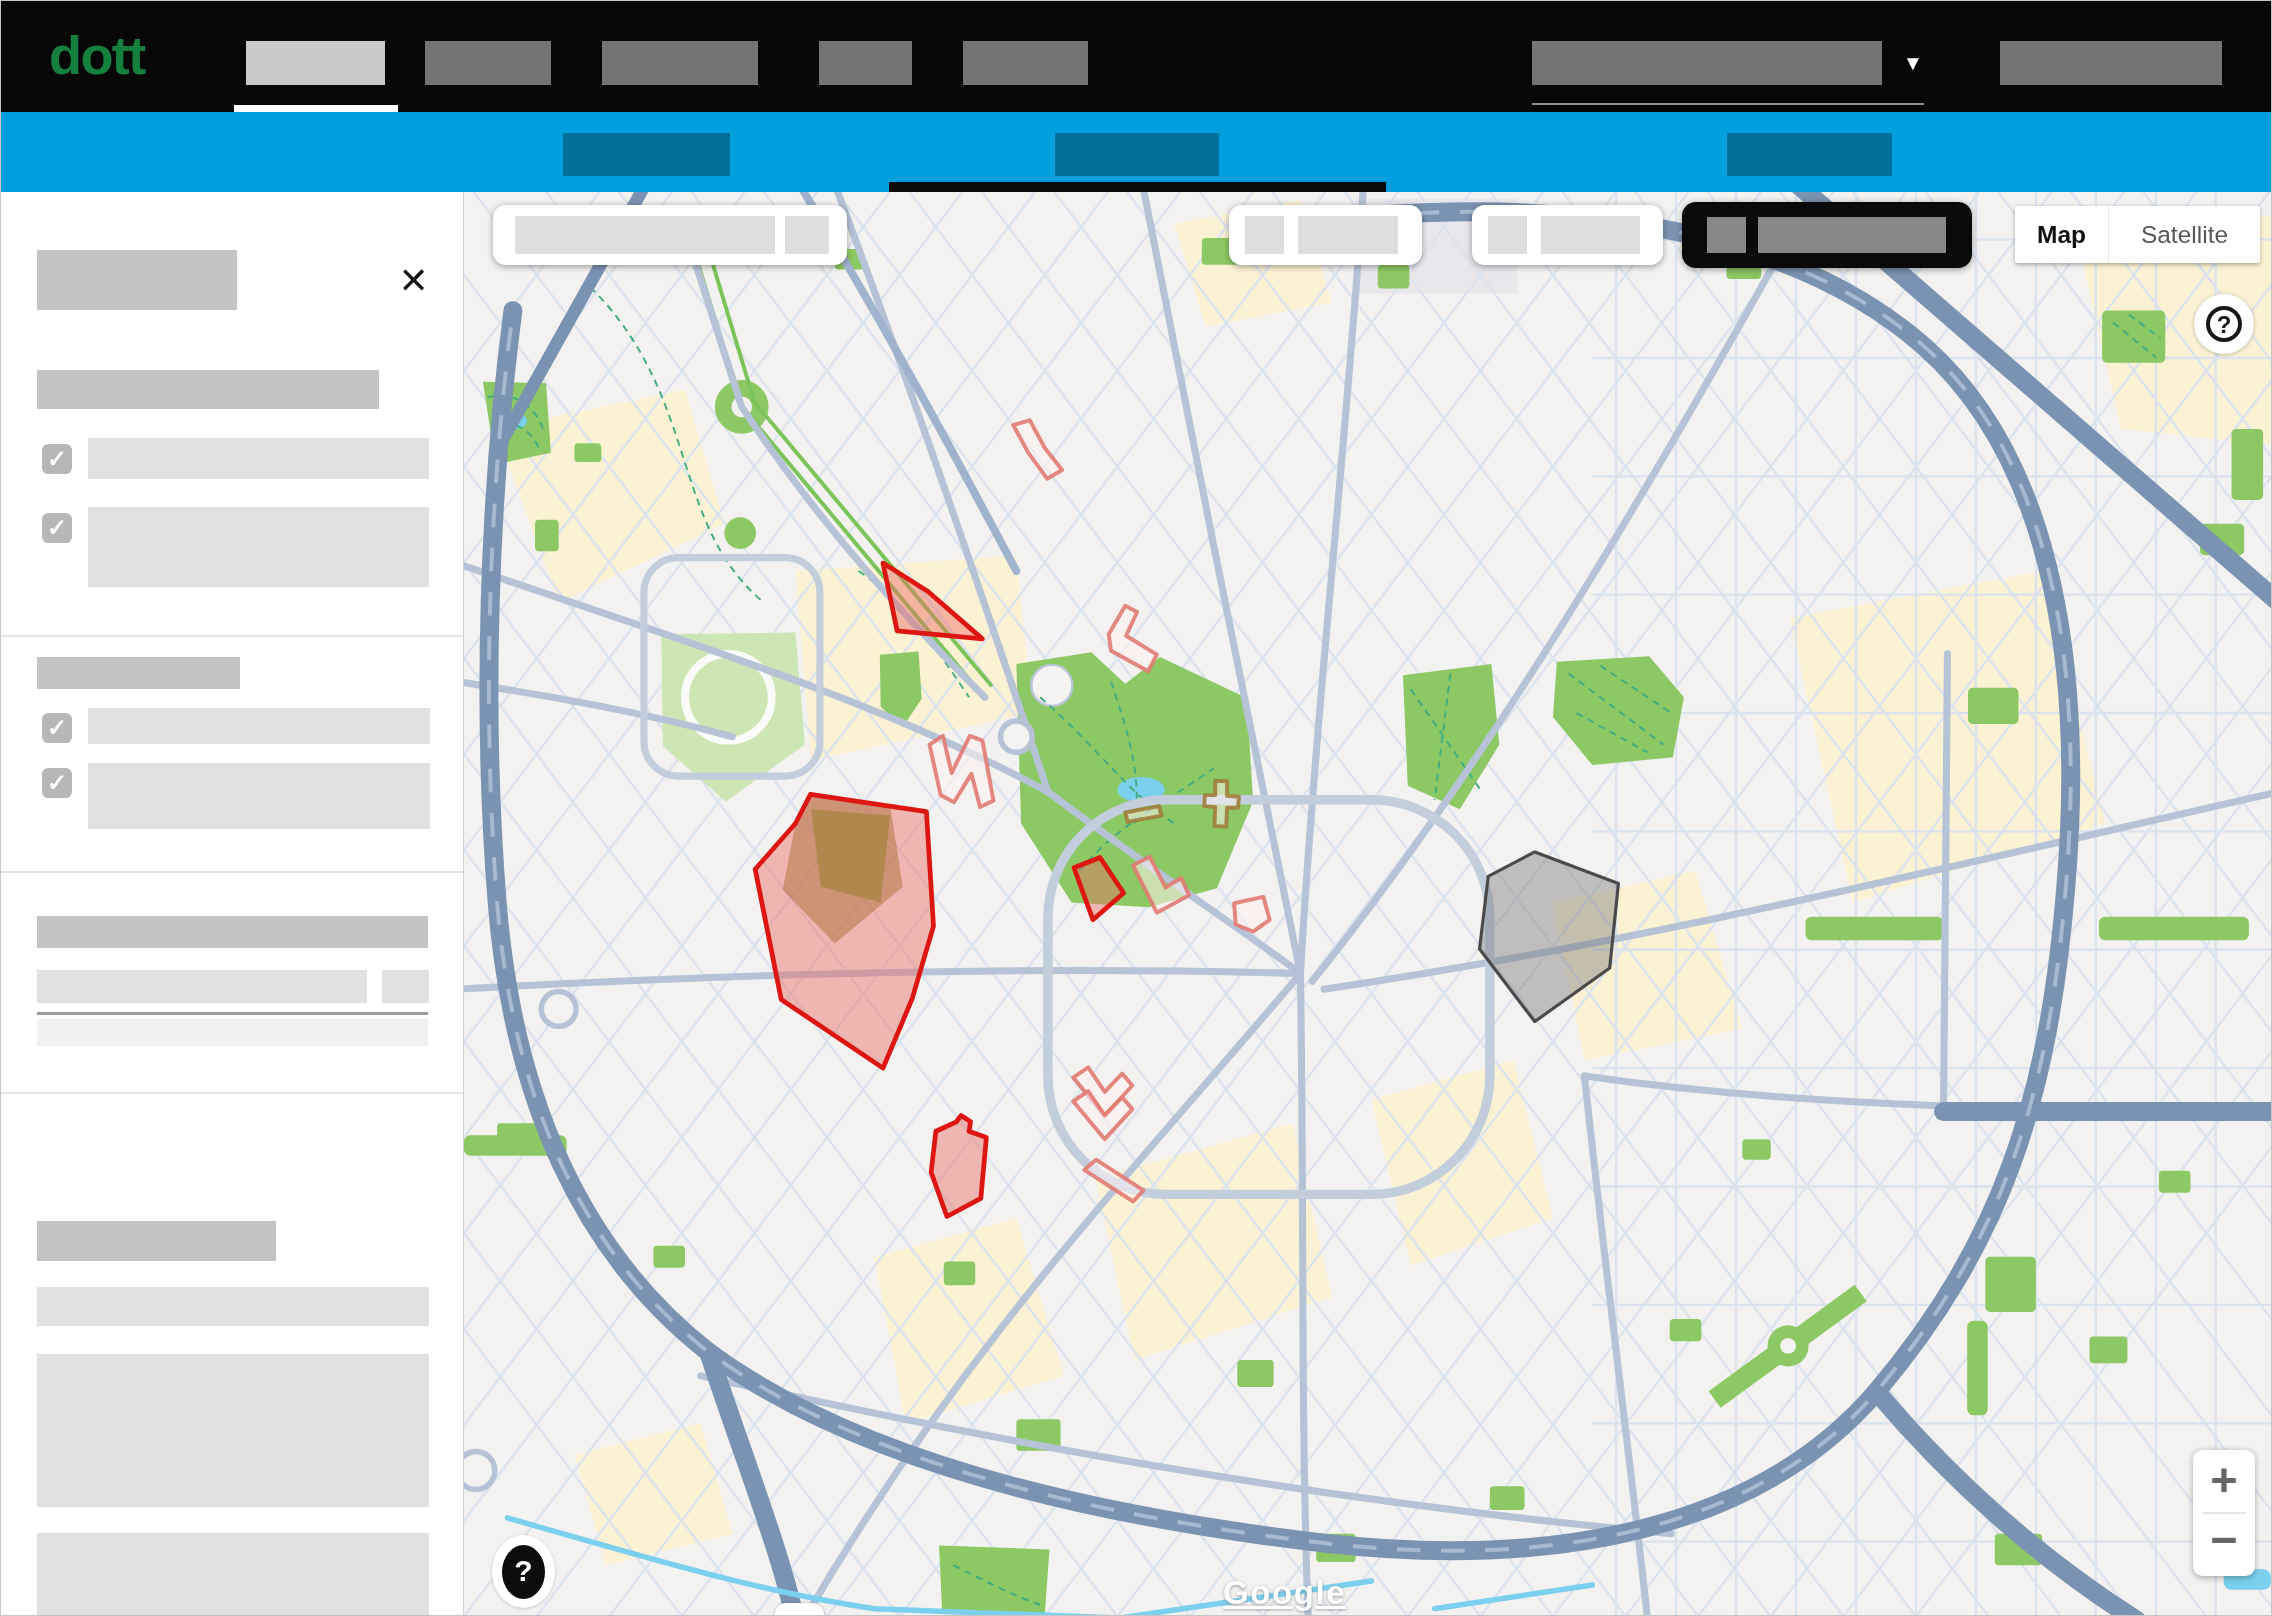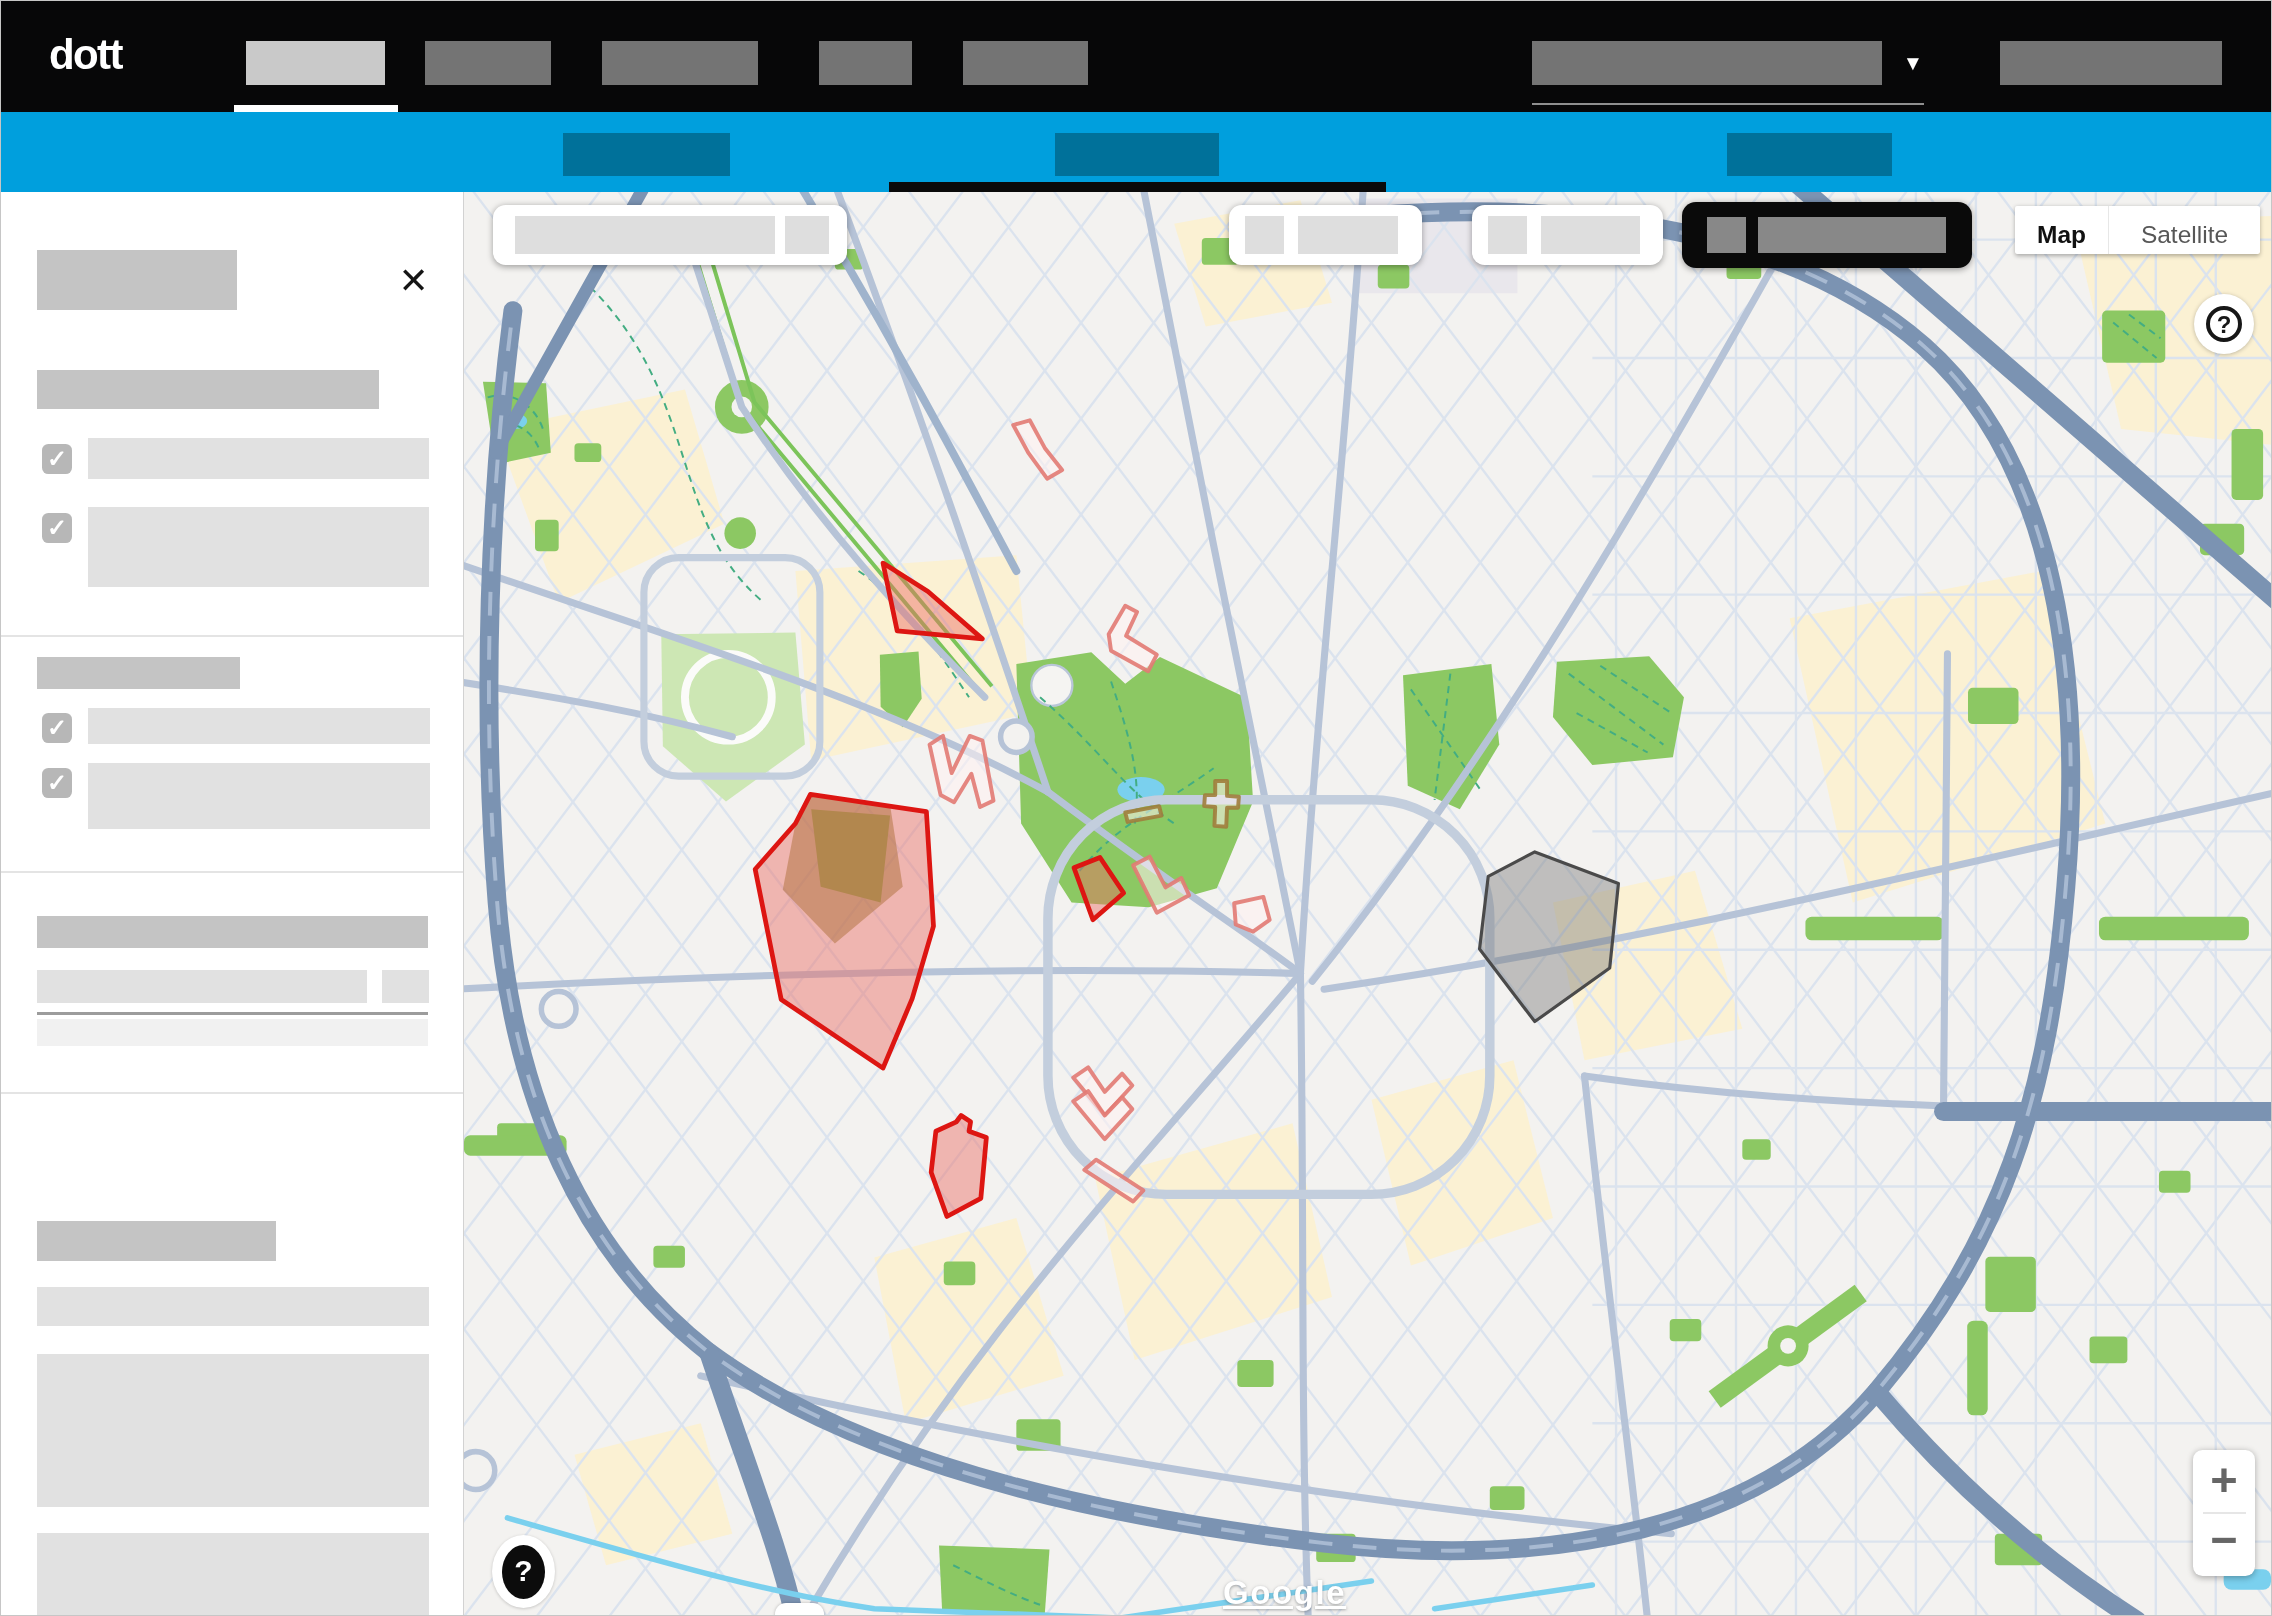--- a/index.html
+++ b/index.html
@@ -3,21 +3,21 @@
 <meta charset="utf-8">
 <style>
   * { margin:0; padding:0; box-sizing:border-box; }
   html,body { width:2273px; height:1616px; overflow:hidden; background:#fff;
               font-family:"Liberation Sans", sans-serif; }
   .frame { position:absolute; inset:0; border:1.6px solid #c6c6c6; pointer-events:none; z-index:99; }
 
   
   .topbar { position:relative; width:100%; height:112px; background:#070708; }
   .logo { position:absolute; left:49px; top:0; height:112px; line-height:110px;
-          color:#ffffff; font-size:42px; font-weight:800; letter-spacing:-1.6px; }
+          color:#15803d; font-size:54px; font-weight:800; letter-spacing:-1.6px; }
   .navbox { position:absolute; top:41px; height:44px; background:#747474; }
   .navbox.active { background:#c9c9c9; }
   .nav-underline { position:absolute; left:234px; top:105px; width:164px; height:7px; background:#fff; }
   .dd-box { position:absolute; left:1532px; top:41px; width:350px; height:44px; background:#747474; }
   .dd-caret { position:absolute; left:1894px; top:41px; width:38px; height:44px; color:#fff;
               font-size:20.5px; line-height:44px; text-align:center; }
   .dd-underline { position:absolute; left:1532px; top:103px; width:392px; height:2.4px; background:#8f8f8f; }
   .acct-box { position:absolute; left:2000px; top:41px; width:222px; height:44px; background:#747474; }
 
   
@@ -39,21 +39,21 @@
         color:#fff; font-size:24px; font-weight:700; line-height:30px; text-align:center; }
 
   
   .map { position:relative; flex:1; height:1424px; overflow:hidden; background:#f3f2f0; }
   .map svg.base { position:absolute; left:0; top:0; }
   .card { position:absolute; top:12.6px; height:60px; background:#fff; border-radius:12.6px;
           box-shadow:0 1.6px 6.3px rgba(0,0,0,.35); }
   .card .g { position:absolute; top:11px; height:38px; background:#dedede; }
   .card.dark { background:#0a0a0a; top:9.5px; height:66px; border-radius:14px; }
   .card.dark .g { top:15px; height:36px; background:#888; }
-  .mapsat { position:absolute; left:1551px; top:14px; height:48px; display:flex;
+  .mapsat { position:absolute; left:1551px; top:14px; height:57px; display:flex;
             box-shadow:0 1.6px 4.7px rgba(0,0,0,.3); border-radius:2.4px; overflow:hidden; }
   .mapsat .btn { background:#fff; height:57px; line-height:57px; text-align:center; font-size:24.5px; cursor:pointer; }
   .btn-map { width:93px; color:#111; font-weight:700; }
   .btn-sat { width:152px; color:#575757; border-left:0.8px solid #e7e7e7; }
   .round-help { position:absolute; left:1730px; top:102px; width:60px; height:60px; background:#fff;
                 border-radius:50%; box-shadow:0 0.8px 4px rgba(0,0,0,.25);
                 display:flex; align-items:center; justify-content:center; cursor:pointer; }
   .round-help .ring { width:36px; height:36px; border:4px solid #171717; border-radius:50%;
                       color:#171717; font-size:24px; font-weight:800; line-height:29px; text-align:center; }
   .zoomctl { position:absolute; left:1729px; top:1258px; width:62px; height:126px; background:#fff;

